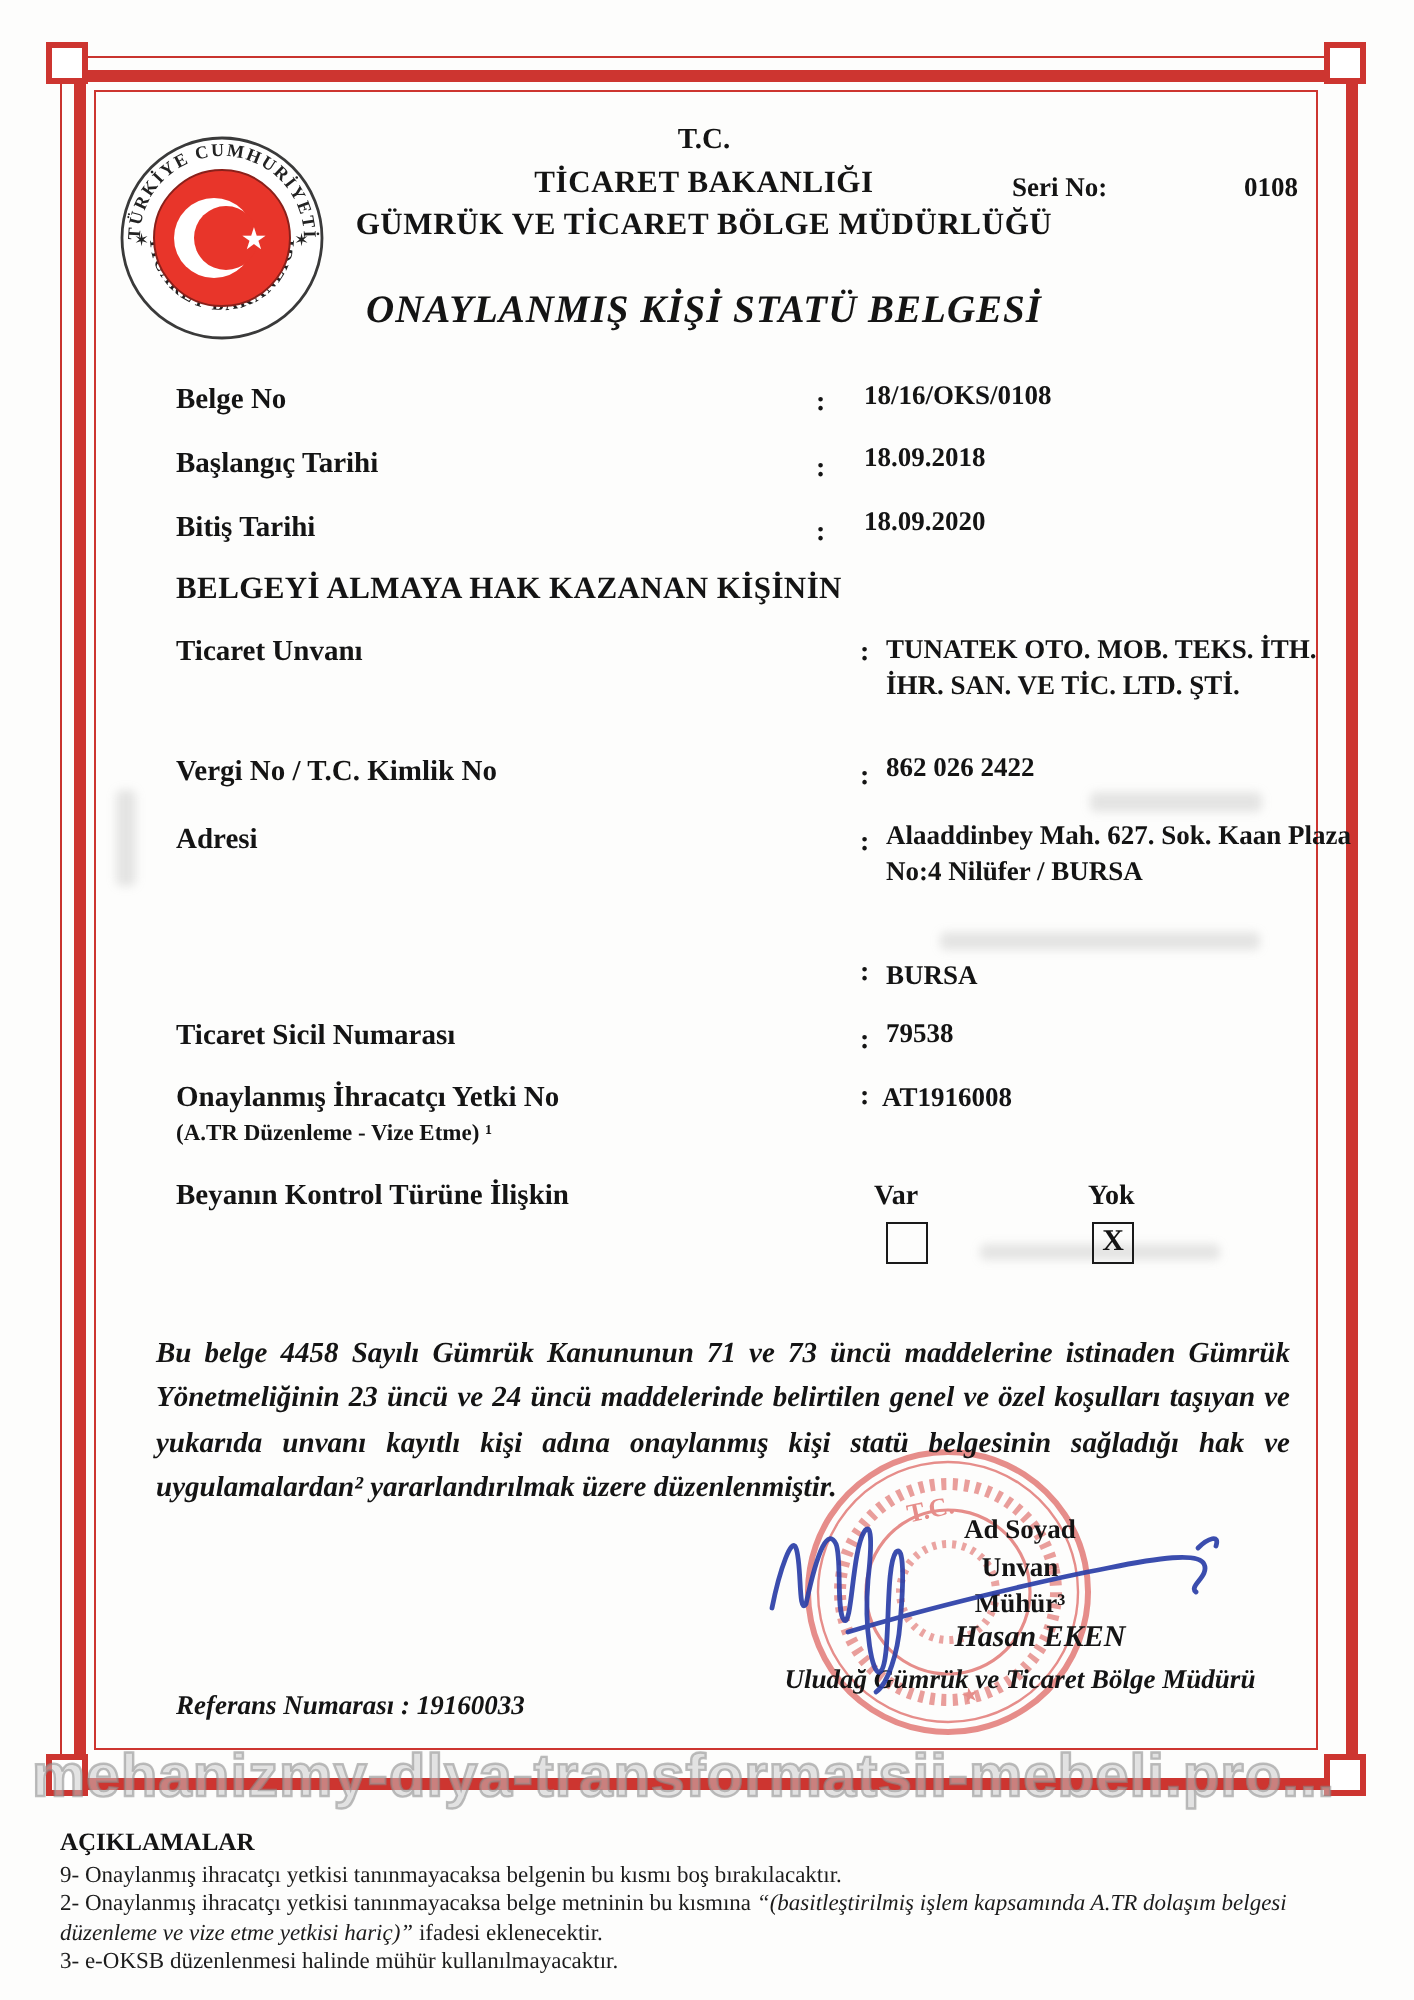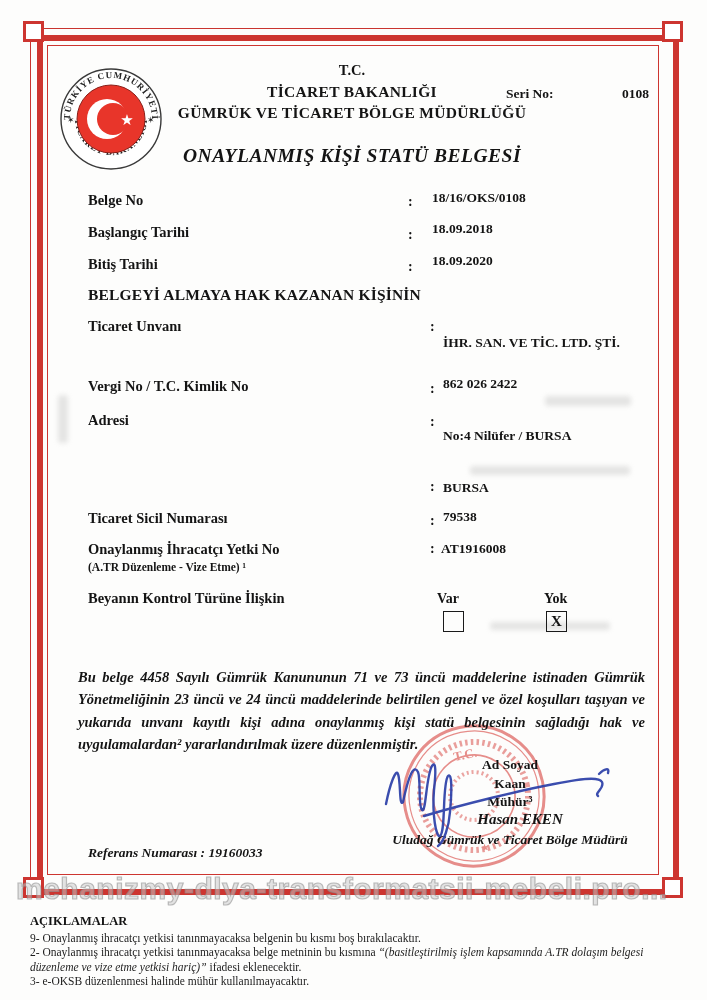--- a/index.html
+++ b/index.html
@@ -97,28 +97,30 @@
   <div class="abs val" style="left:432px;top:221px;">18.09.2018</div>
 
   <div class="abs lbl" style="left:88px;top:256px;">Bitiş Tarihi</div>
   <div class="abs colon" style="left:408px;top:259px;">:</div>
   <div class="abs val" style="left:432px;top:253px;">18.09.2020</div>
 
   <div class="abs section" style="left:88px;top:286px;">BELGEYİ ALMAYA HAK KAZANAN KİŞİNİN</div>
 
   <div class="abs lbl" style="left:88px;top:318px;">Ticaret Unvanı</div>
   <div class="abs colon" style="left:430px;top:319px;">:</div>
+  <div class="abs val" style="left:443px;top:317px;">TUNATEK OTO. MOB. TEKS. İTH.</div>
   <div class="abs val" style="left:443px;top:335px;">İHR. SAN. VE TİC. LTD. ŞTİ.</div>
 
   <div class="abs lbl" style="left:88px;top:378px;">Vergi No / T.C. Kimlik No</div>
   <div class="abs colon" style="left:430px;top:381px;">:</div>
   <div class="abs val" style="left:443px;top:376px;">862 026 2422</div>
 
   <div class="abs lbl" style="left:88px;top:412px;">Adresi</div>
   <div class="abs colon" style="left:430px;top:414px;">:</div>
+  <div class="abs val" style="left:443px;top:410px;">Alaaddinbey Mah. 627. Sok. Kaan Plaza</div>
   <div class="abs val" style="left:443px;top:428px;">No:4 Nilüfer / BURSA</div>
 
   <div class="abs colon" style="left:430px;top:479px;">:</div>
   <div class="abs val" style="left:443px;top:480px;">BURSA</div>
 
   <div class="abs lbl" style="left:88px;top:510px;">Ticaret Sicil Numarası</div>
   <div class="abs colon" style="left:430px;top:513px;">:</div>
   <div class="abs val" style="left:443px;top:509px;">79538</div>
 
   <div class="abs lbl" style="left:88px;top:541px;">Onaylanmış İhracatçı Yetki No</div>
@@ -150,21 +152,21 @@
     <svg width="268" height="115" viewBox="0 0 268 115">
       <g fill="none" stroke="#2b3fa8" stroke-width="2.4" stroke-linecap="round" opacity="0.92">
         <path d="M14,62 C18,42 24,26 26,32 C29,40 27,66 31,60 C37,32 42,22 46,30 C49,37 46,64 50,68 C54,72 54,34 60,24 C64,18 64,30 62,48 C60,72 64,96 68,94 C74,90 70,42 76,34 C80,30 80,48 78,70 C77,84 72,100 66,104"></path>
         <path d="M52,74 C92,62 150,48 182,42 C207,37 227,34 230,40 C233,46 222,51 226,54"></path>
         <path d="M227,32 C232,27 238,25 236,31"></path>
       </g>
     </svg>
   </div>
 
   <div class="abs signline" style="left:430px;top:757px;width:160px;">Ad Soyad</div>
-  <div class="abs signline" style="left:430px;top:776px;width:160px;">Kaan</div>
+  <div class="abs signline" style="left:430px;top:776px;width:160px;">Unvan</div>
   <div class="abs signline" style="left:430px;top:794px;width:160px;">Mühür³</div>
   <div class="abs b" style="left:440px;top:811px;width:160px;text-align:center;font-size:15px;font-style:italic;">Hasan EKEN</div>
   <div class="abs b" style="left:365px;top:832px;width:290px;text-align:center;font-size:13.5px;font-style:italic;">Uludağ Gümrük ve Ticaret Bölge Müdürü</div>
 
   <div class="abs" style="left:88px;top:845px;font-size:13.5px;font-weight:bold;font-style:italic;">
     <span>Referans Numarası :</span>
     <span>19160033</span>
   </div>
 
   <div class="wm">mehanizmy-dlya-transformatsii-mebeli.pro...</div>

